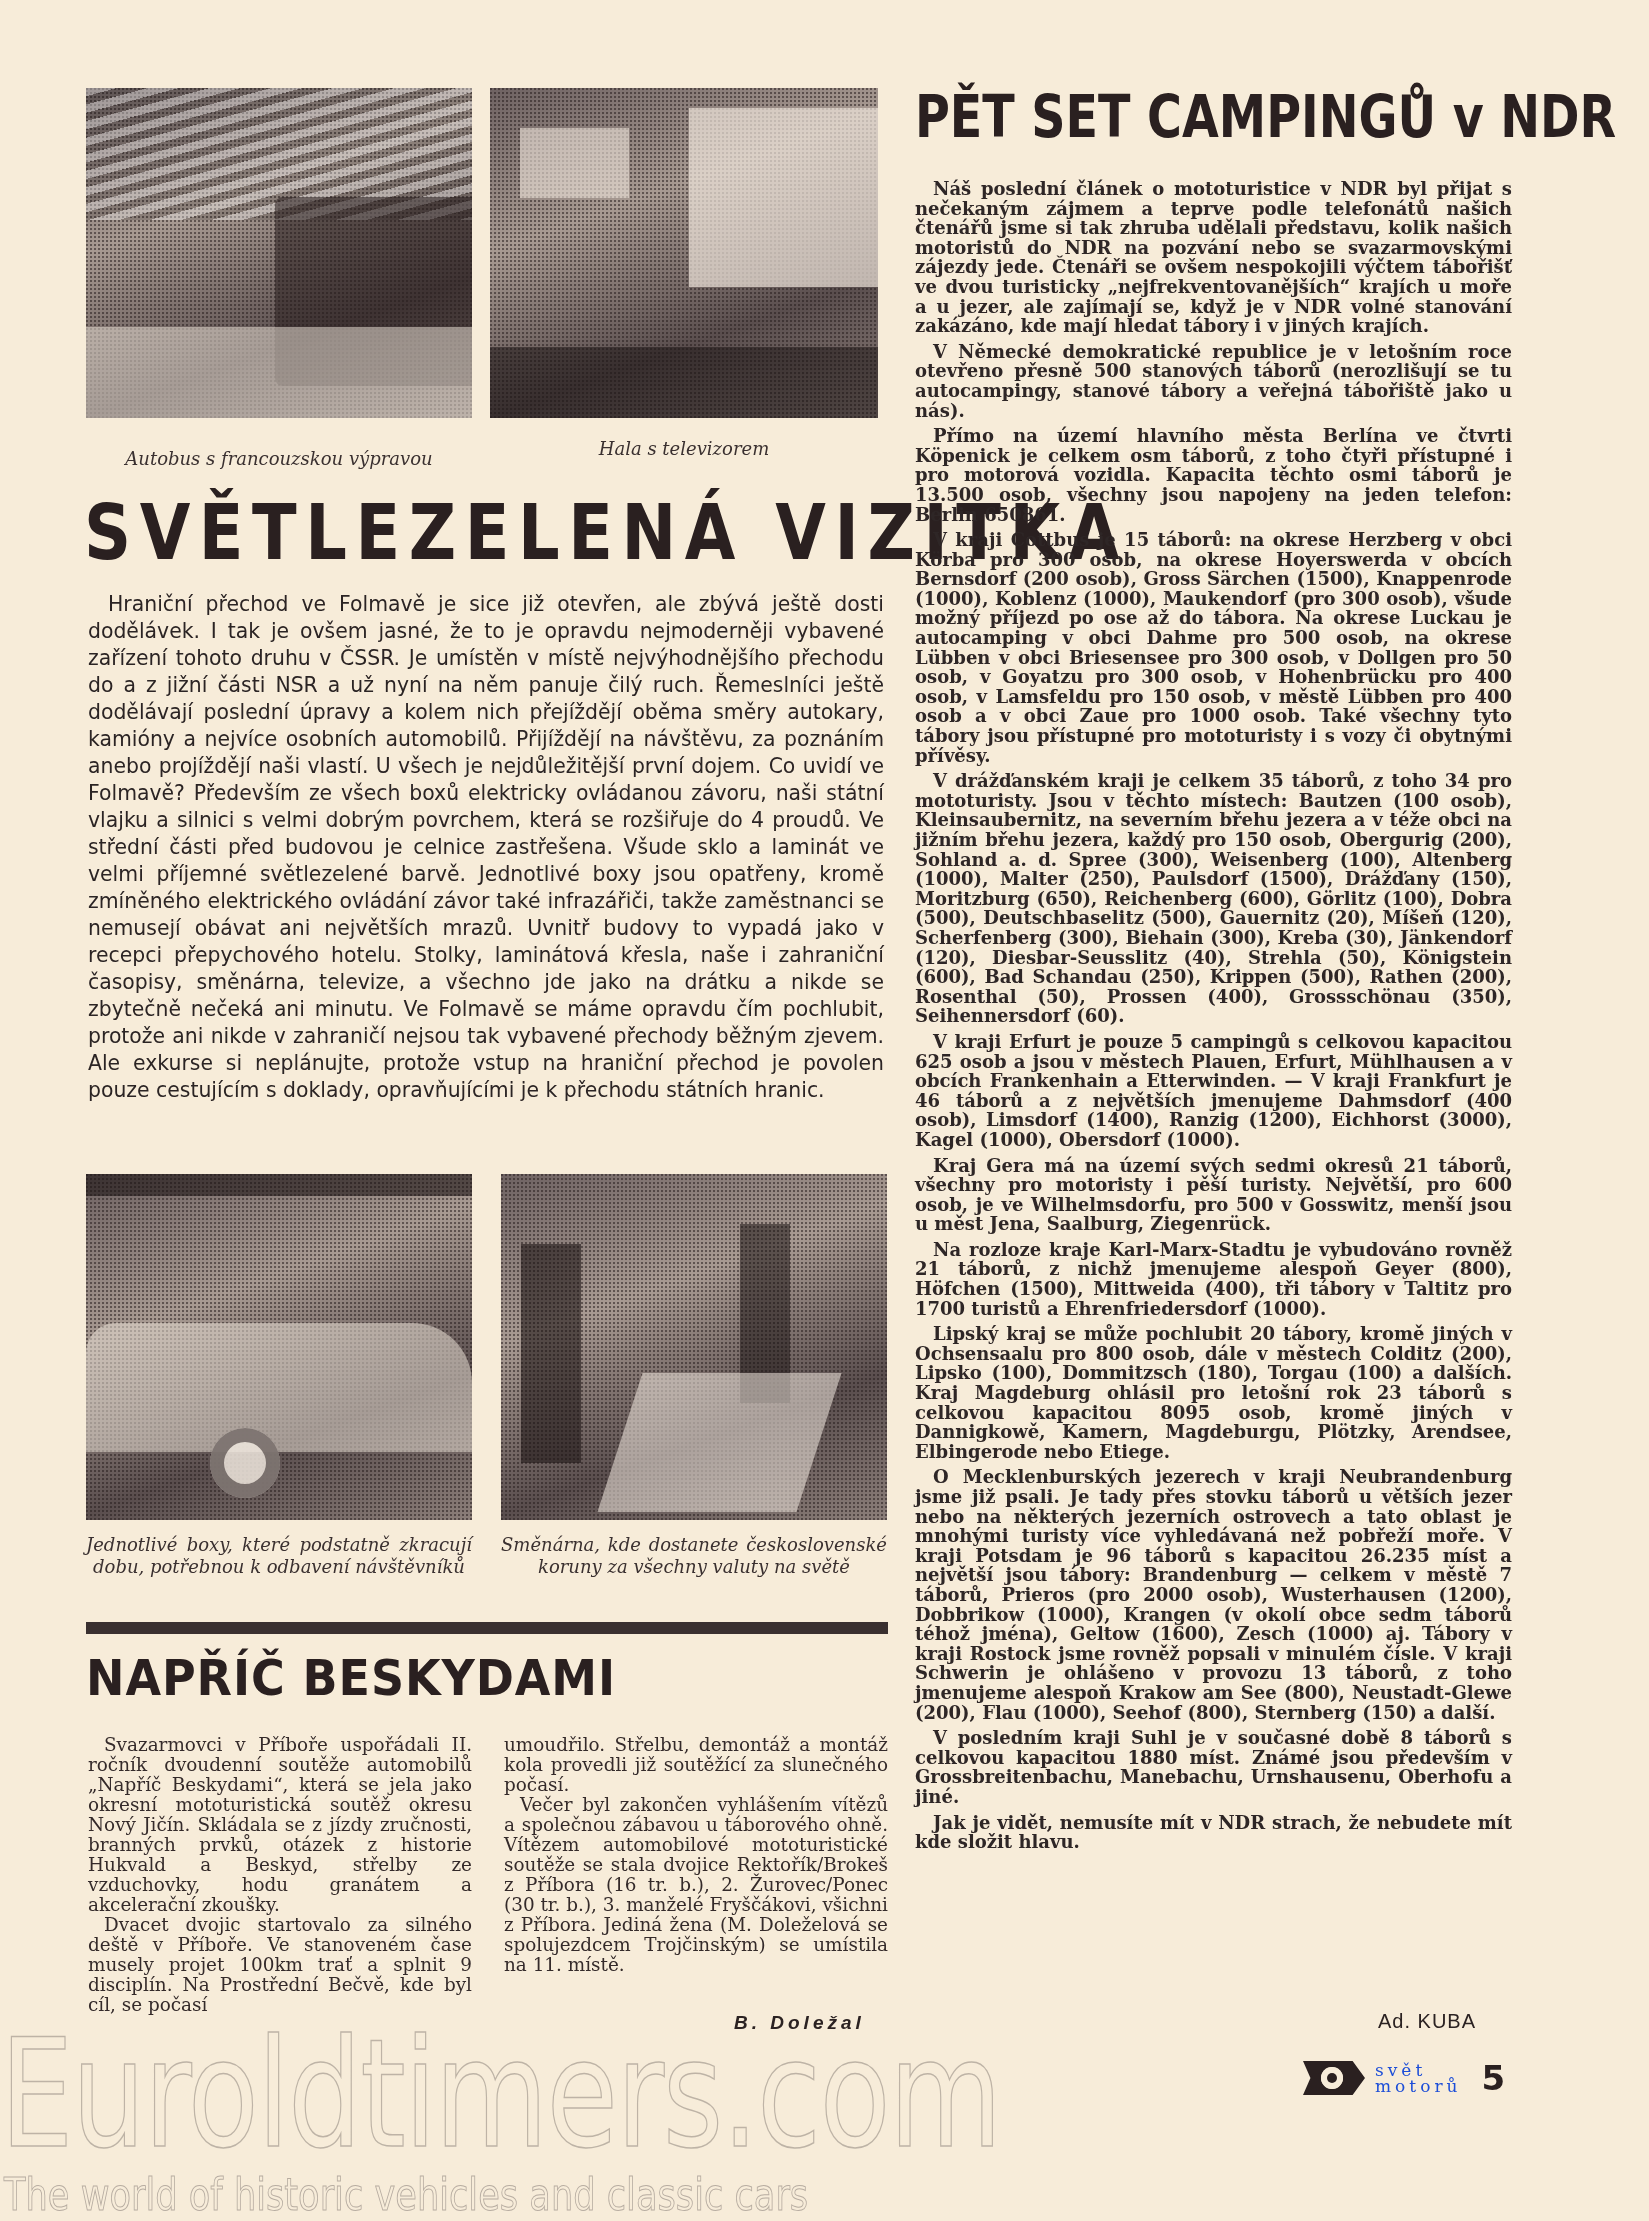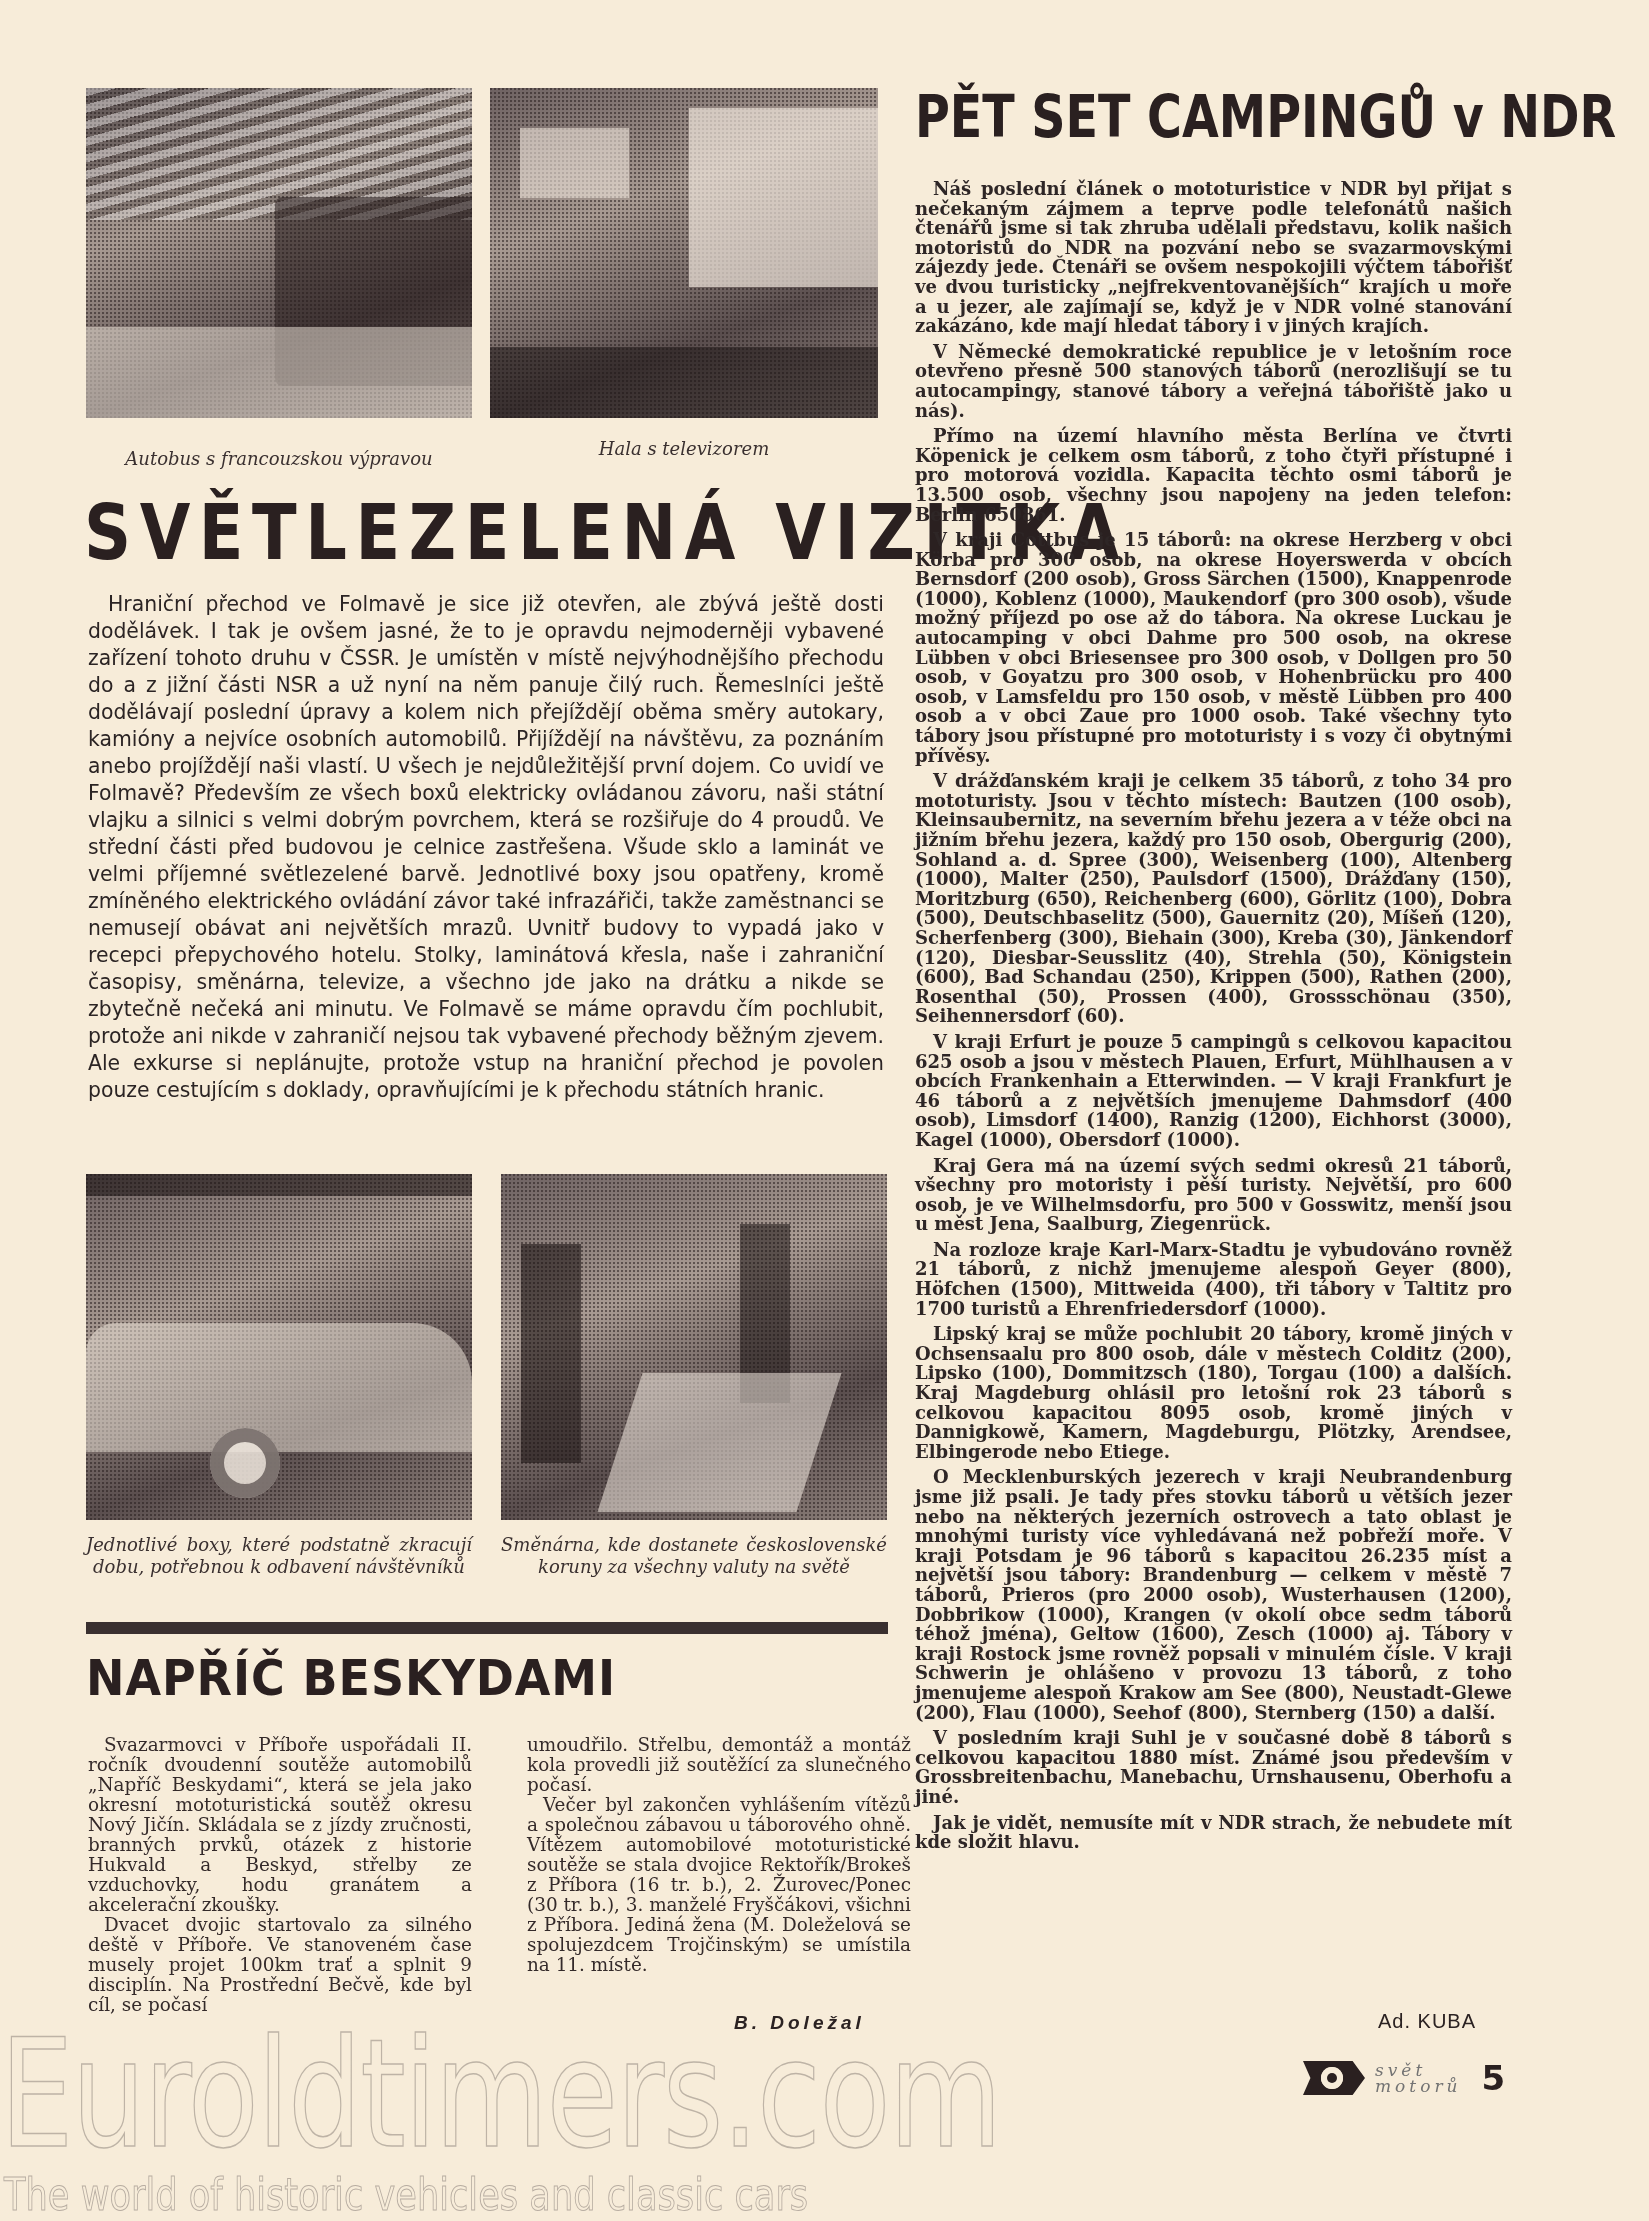--- a/index.html
+++ b/index.html
@@ -78,22 +78,22 @@
   }
   .logo-mark::after {
     content: ""; position: absolute; left: 18px; top: 6px; width: 22px; height: 22px;
     border-radius: 50%; background: #f7ecd9; box-shadow: inset 0 0 0 6px #f7ecd9;
   }
   .logo-mark::before {
     content: ""; position: absolute; left: 24px; top: 12px; width: 10px; height: 10px;
     border-radius: 50%; background: #2a2020; z-index: 2;
   }
   .logo-text {
-    font-family: "DejaVu Serif", serif; font-style: italic; font-size: 17px;
-    line-height: 16px; letter-spacing: 4px; color: #737373;
+    font-family: "DejaVu Serif", serif; font-size: 17px;
+    line-height: 16px; letter-spacing: 4px; color: #1d4ed8;
   }
   .page-num {
     font-family: "DejaVu Sans", sans-serif; font-weight: bold; font-size: 34px;
     margin-left: 10px; color: #2a2020;
   }
   .watermark {
     position: absolute; left: 0; top: 2020px; width: 1650px;
     font-family: "DejaVu Sans", sans-serif; font-size: 149px; line-height: 149px;
     color: transparent; -webkit-text-stroke: 1.5px rgba(120,110,105,0.45);
     letter-spacing: -2px; white-space: nowrap; transform: scaleX(0.78); transform-origin: left top;
@@ -139,21 +139,21 @@
   <div class="caption justify" style="left:86px; top:1534px; width:386px;">Jednotlivé boxy, které podstatně zkracují dobu, potřebnou k odbavení návštěvníků</div>
   <div class="caption justify" style="left:501px; top:1534px; width:386px;">Směnárna, kde dostanete československé koruny za všechny valuty na světě</div>
 
   <div class="rule"></div>
 
   <div class="headline-b">NAPŘÍČ BESKYDAMI</div>
   <div class="col-b" style="left:88px;">
     <p>Svazarmovci v Příboře uspořádali II. ročník dvoudenní soutěže automobilů „Napříč Beskydami“, která se jela jako okresní mototuristická soutěž okresu Nový Jičín. Skládala se z jízdy zručnosti, branných prvků, otázek z historie Hukvald a Beskyd, střelby ze vzduchovky, hodu granátem a akcelerační zkoušky.</p>
     <p>Dvacet dvojic startovalo za silného deště v Příboře. Ve stanoveném čase musely projet 100km trať a splnit 9 disciplín. Na Prostřední Bečvě, kde byl cíl, se počasí</p>
   </div>
-  <div class="col-b" style="left:527px;">
+  <div class="col-b" style="left:504px;">
     <p style="text-indent:0">umoudřilo. Střelbu, demontáž a montáž kola provedli již soutěžící za slunečného počasí.</p>
     <p>Večer byl zakončen vyhlášením vítězů a společnou zábavou u táborového ohně. Vítězem automobilové mototuristické soutěže se stala dvojice Rektořík/Brokeš z Příbora (16 tr. b.), 2. Žurovec/Ponec (30 tr. b.), 3. manželé Fryščákovi, všichni z Příbora. Jediná žena (M. Doleželová se spolujezdcem Trojčinským) se umístila na 11. místě.</p>
   </div>
   <div class="byline" style="left:734px; top:2012px;">B. Doležal</div>
 
   <div class="headline-c">PĚT SET CAMPINGŮ v NDR</div>
   <div class="col-c">
     <p>Náš poslední článek o mototuristice v NDR byl přijat s nečekaným zájmem a teprve podle telefonátů našich čtenářů jsme si tak zhruba udělali představu, kolik našich motoristů do NDR na pozvání nebo se svazarmovskými zájezdy jede. Čtenáři se ovšem nespokojili výčtem tábořišť ve dvou turisticky „nejfrekventovanějších“ krajích u moře a u jezer, ale zajímají se, když je v NDR volné stanování zakázáno, kde mají hledat tábory i v jiných krajích.</p>
     <p>V Německé demokratické republice je v letošním roce otevřeno přesně 500 stanových táborů (nerozlišují se tu autocampingy, stanové tábory a veřejná tábořiště jako u nás).</p>
     <p>Přímo na území hlavního města Berlína ve čtvrti Köpenick je celkem osm táborů, z toho čtyři přístupné i pro motorová vozidla. Kapacita těchto osmi táborů je 13.500 osob, všechny jsou napojeny na jeden telefon: Berlin 650861.</p>

